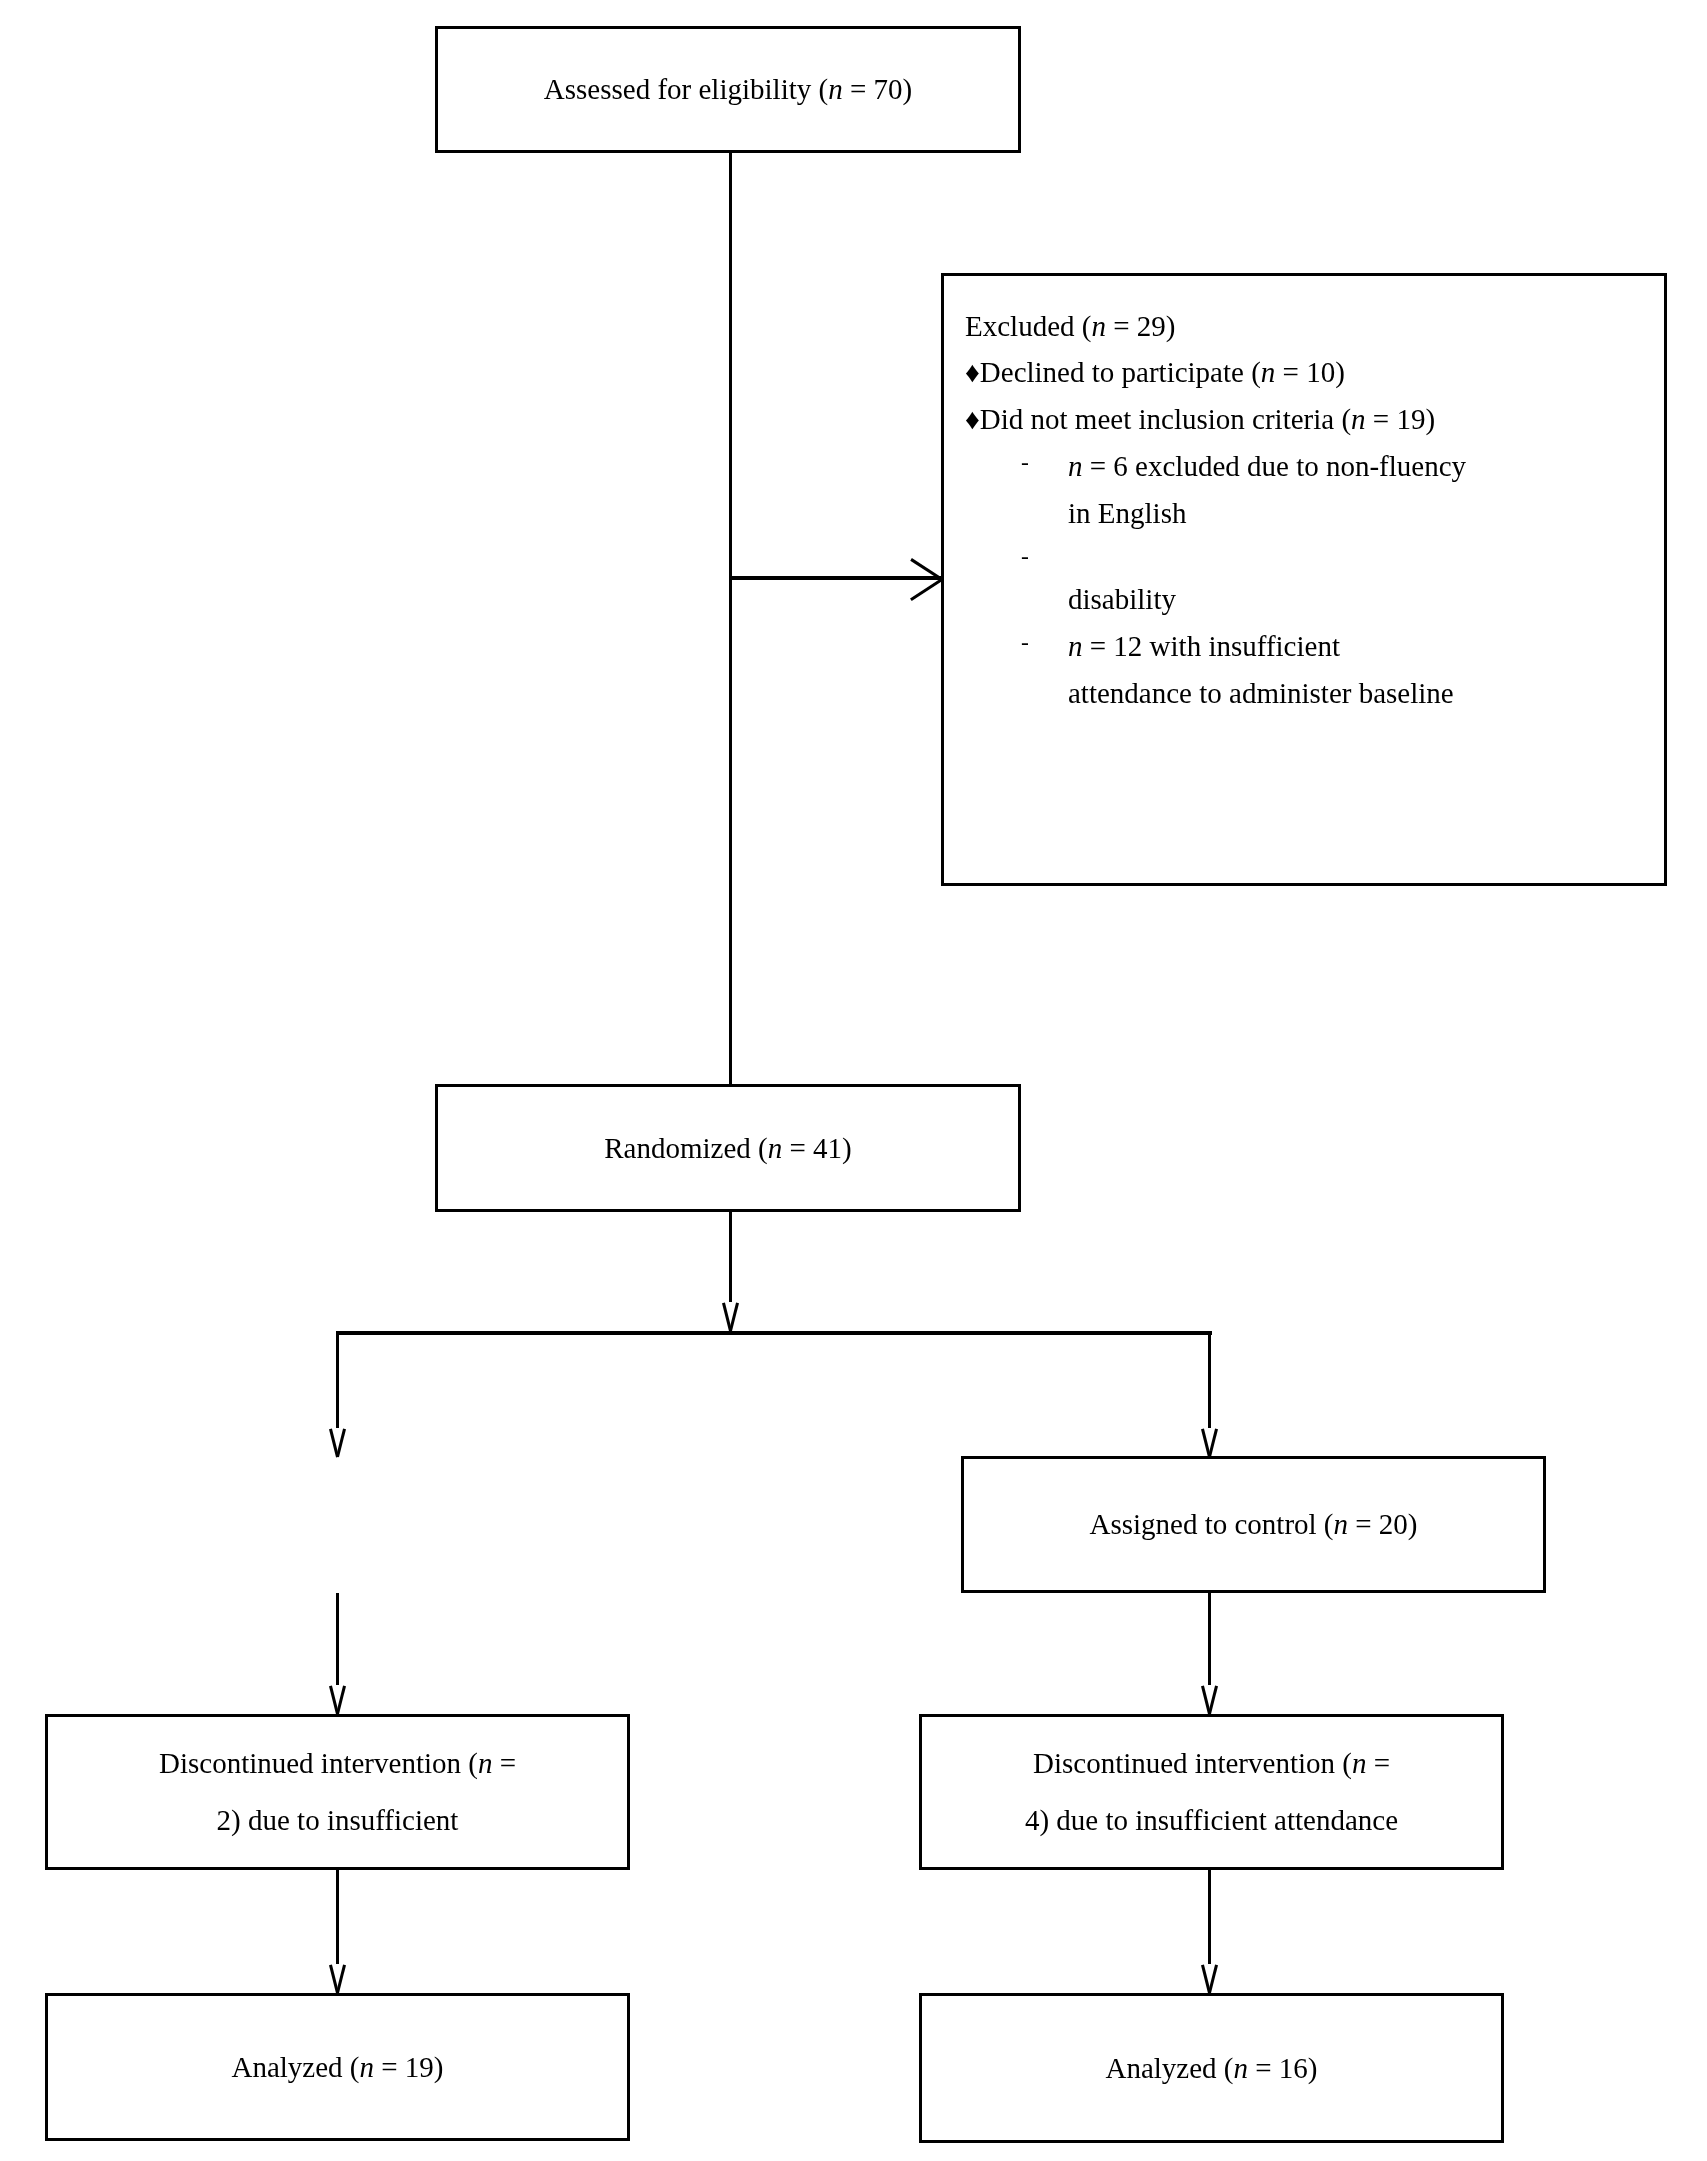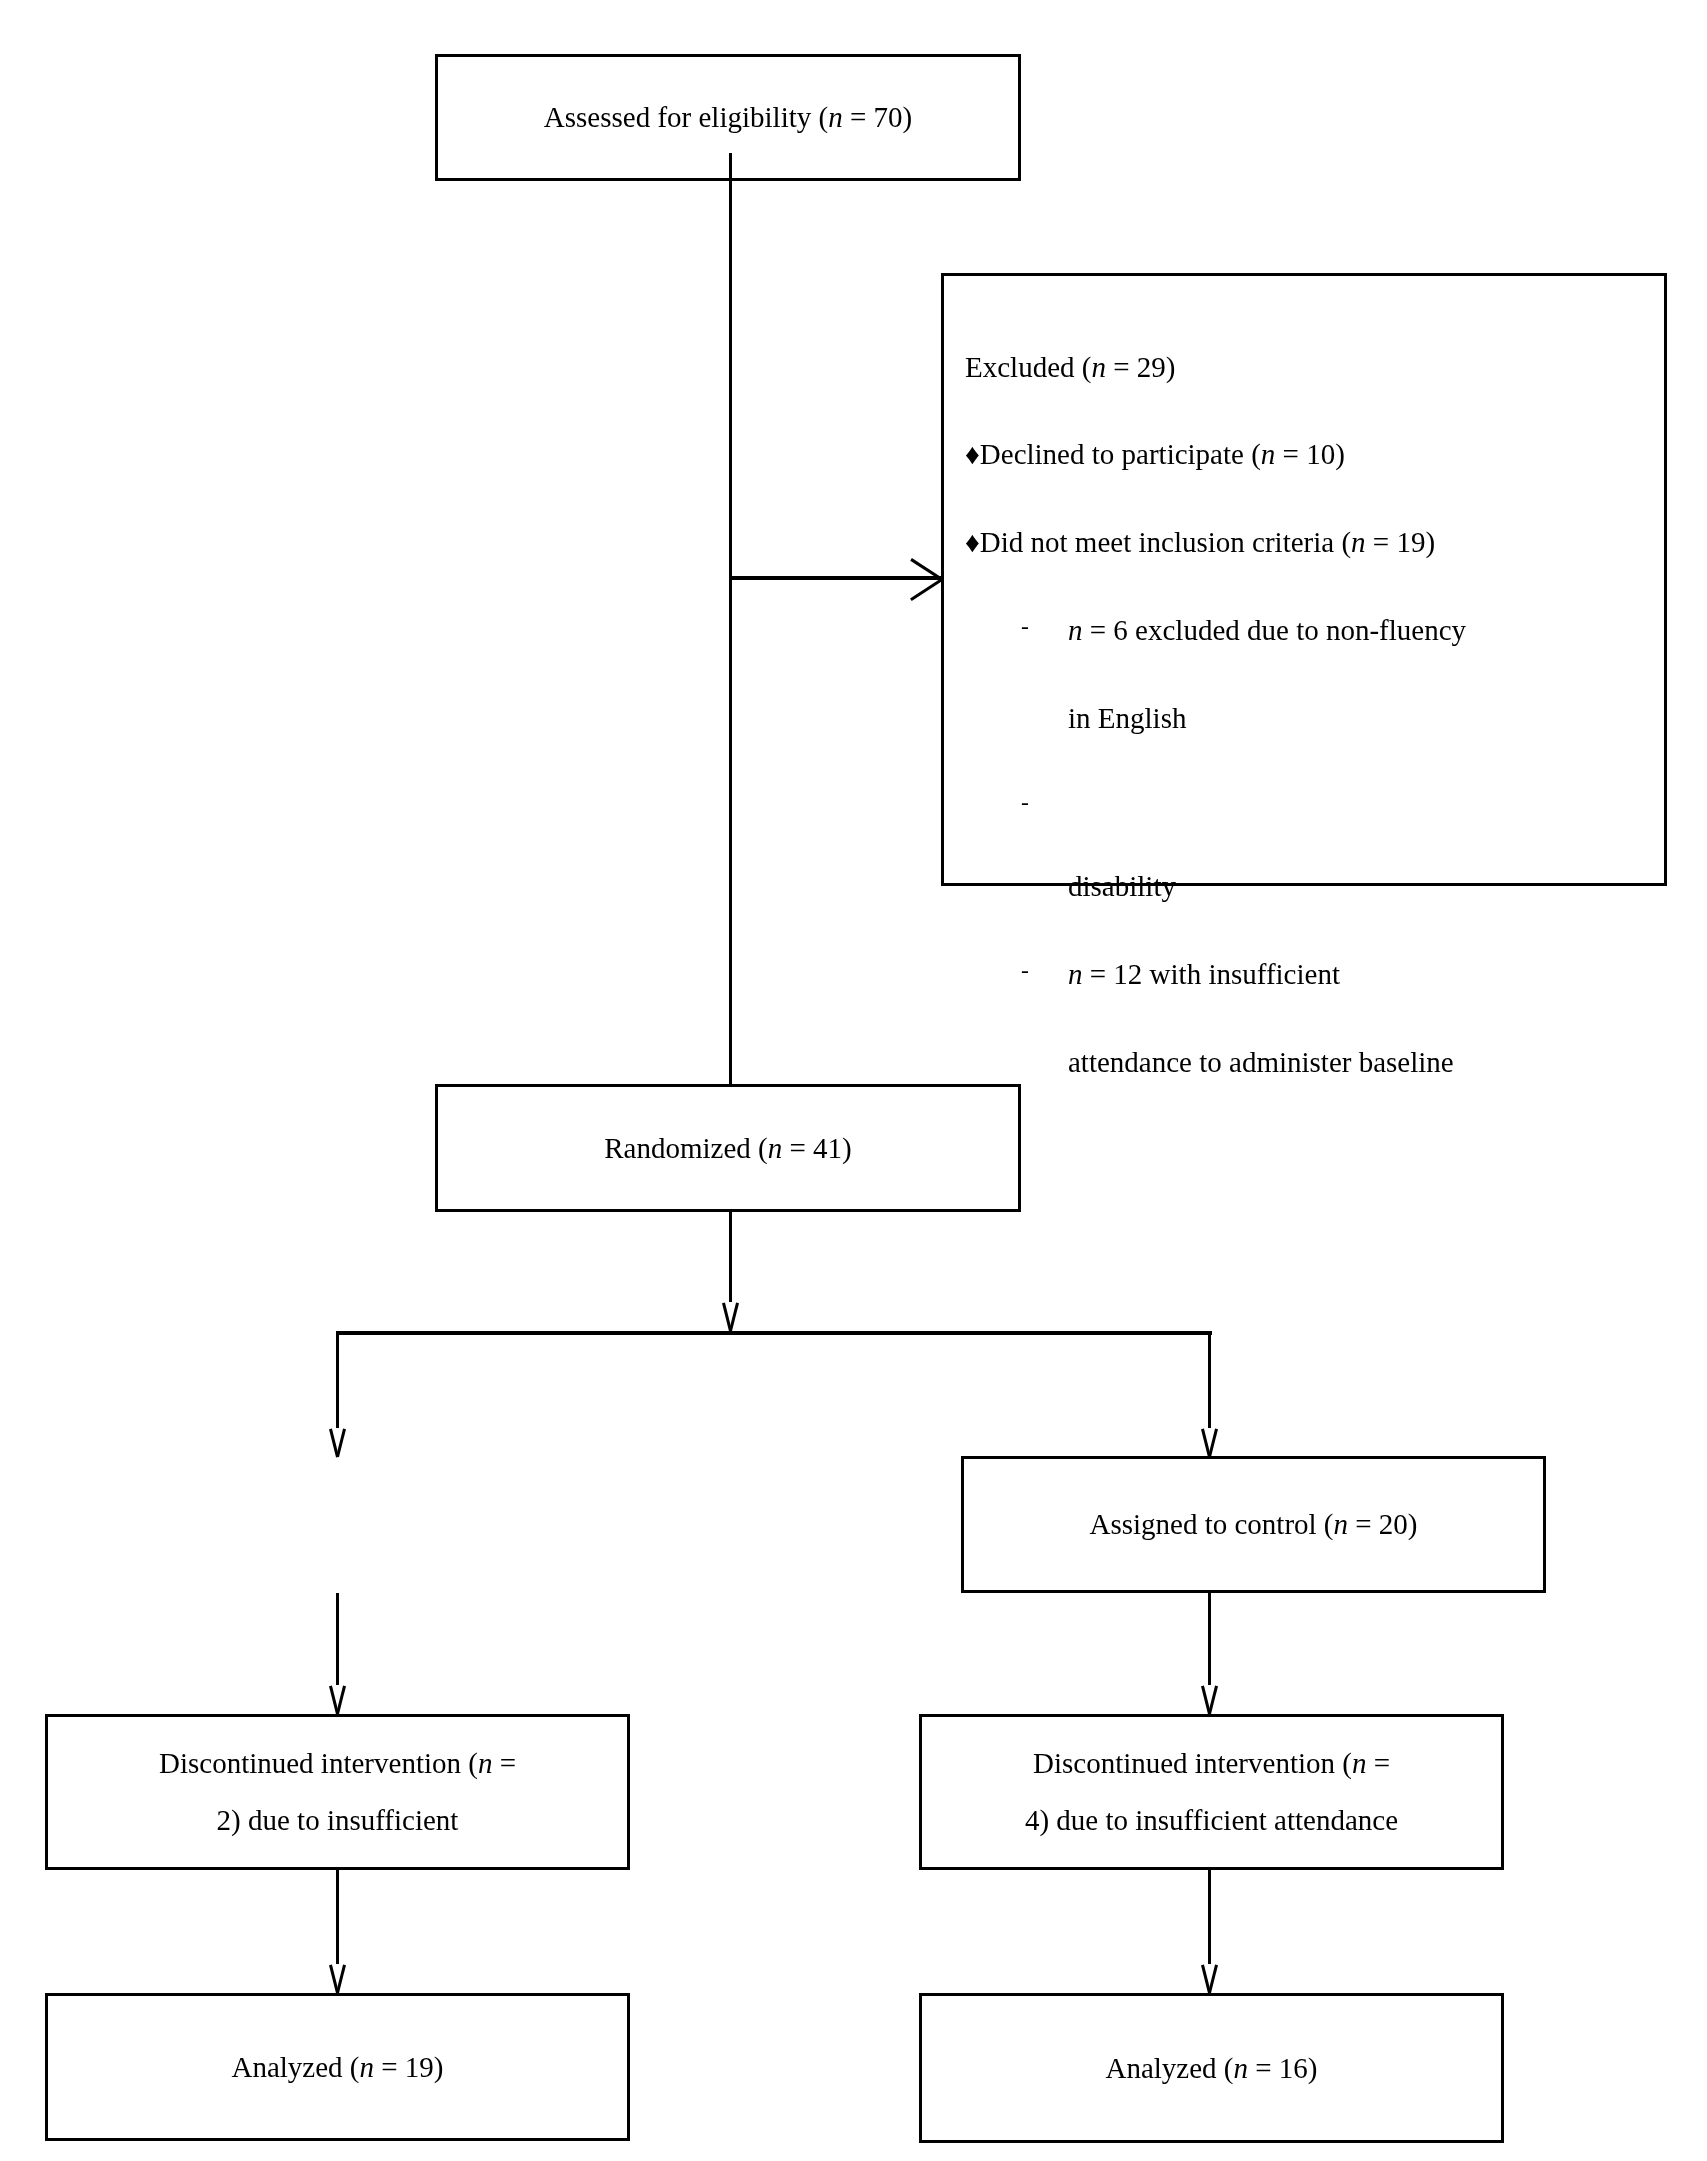--- a/index.html
+++ b/index.html
@@ -47,21 +47,20 @@
     border: 3.3px solid #000000;
     background: #ffffff;
     font-size: 29px;
     line-height: 1.0;
     padding: 26.5px 14px 14px 21px;
   }
   .panel .line {
     display: block;
     line-height: 1.62;
     white-space: pre;
-    margin-top: 41px;
   }
   .panel .lvl0 { padding-left: 0; }
   .panel .bullet-row { padding-left: 0; }
   .panel .sub {
     padding-left: 56px;
     display: flex;
   }
   .panel .dash {
     display: inline-block;
     width: 47px;
@@ -128,21 +127,21 @@
     top: 0;
     transform-origin: right center;
     transform: rotate(-33deg);
   }
 </style>
 </head>
 <body>
 
 <div id="diagram">
 
-  <div class="node" style="left:435px; top:26px; width:586px; height:127px;margin-top:28px;">
+  <div class="node" style="left:435px; top:26px; width:586px; height:127px;">
     <span class="txt"><span>Assessed for eligibility (</span><i class="n">n</i><span> = 70)</span></span>
   </div>
 
   <div class="vline" style="left:729px; top:153px; width:3.3px; height:931px;"></div>
 
   <div class="hline" style="left:729px; top:576px; width:214px; height:3.8px;"></div>
   <div class="arrow-right" style="left:942px; top:578px;"></div>
 
   <div class="panel" style="left:941px; top:273px; width:726px; height:613px;">
     <span class="line lvl0"><span>Excluded (</span><i class="n">n</i><span> = 29)</span></span>

